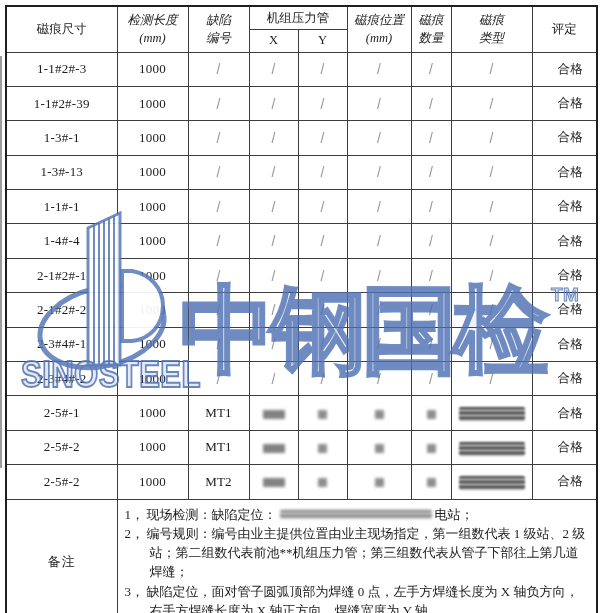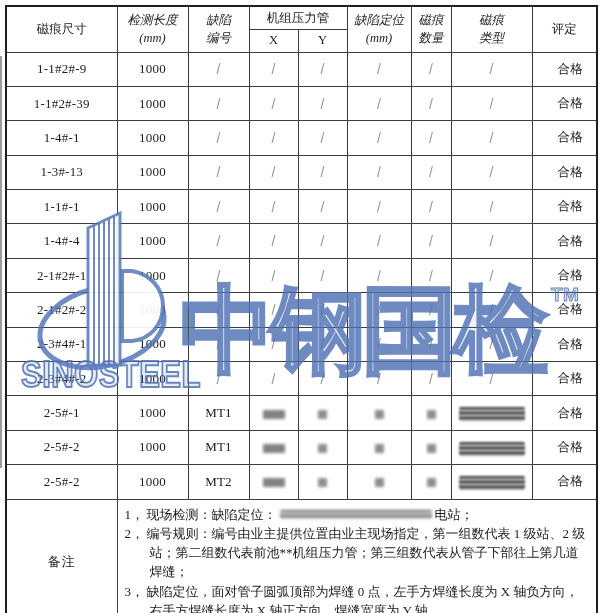--- a/index.html
+++ b/index.html
@@ -152,41 +152,41 @@
         <th rowspan="2">
           <span class="hdr-line">检测长度</span>
           <span class="hdr-line">(mm)</span>
         </th>
         <th rowspan="2">
           <span class="hdr-line">缺陷</span>
           <span class="hdr-line">编号</span>
         </th>
         <th colspan="2"><span>机组压力管</span></th>
         <th rowspan="2">
-          <span class="hdr-line">缺陷定位</span>
+          <span class="hdr-line">磁痕位置</span>
           <span class="hdr-line">(mm)</span>
         </th>
         <th rowspan="2">
           <span class="hdr-line">磁痕</span>
           <span class="hdr-line">数量</span>
         </th>
         <th rowspan="2">
           <span class="hdr-line">磁痕</span>
           <span class="hdr-line">类型</span>
         </th>
         <th rowspan="2"><span>评定</span></th>
       </tr>
       <tr>
         <th><span>X</span></th>
         <th><span>Y</span></th>
       </tr>
     </thead>
     <tbody id="table-body">
         <tr>
-          <td>1-1#2#-9</td>
+          <td>1-1#2#-3</td>
           <td>1000</td>
           <td class="slash">/</td>
           <td class="slash">/</td>
           <td class="slash">/</td>
           <td class="slash">/</td>
           <td class="slash">/</td>
           <td class="slash">/</td>
           <td class="rating">合格</td>
         </tr>
         <tr>
@@ -194,21 +194,21 @@
           <td>1000</td>
           <td class="slash">/</td>
           <td class="slash">/</td>
           <td class="slash">/</td>
           <td class="slash">/</td>
           <td class="slash">/</td>
           <td class="slash">/</td>
           <td class="rating">合格</td>
         </tr>
         <tr>
-          <td>1-4#-1</td>
+          <td>1-3#-1</td>
           <td>1000</td>
           <td class="slash">/</td>
           <td class="slash">/</td>
           <td class="slash">/</td>
           <td class="slash">/</td>
           <td class="slash">/</td>
           <td class="slash">/</td>
           <td class="rating">合格</td>
         </tr>
         <tr>

